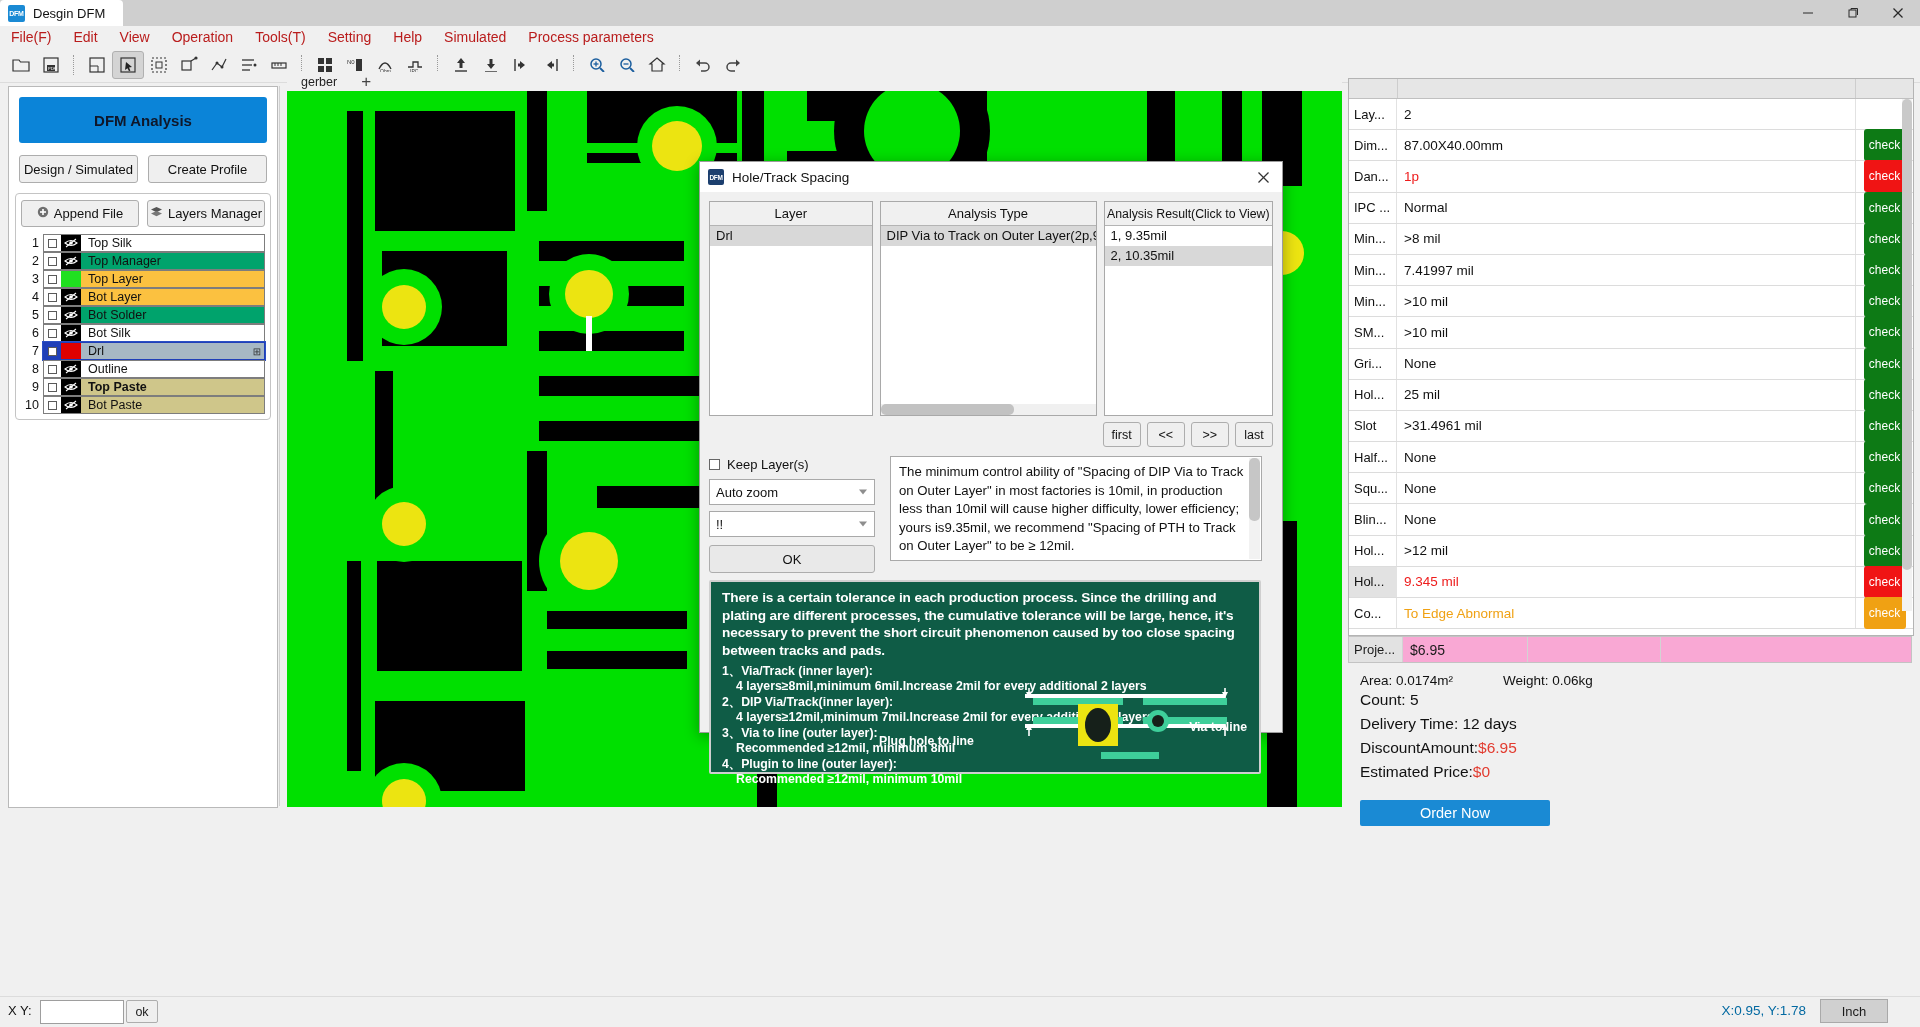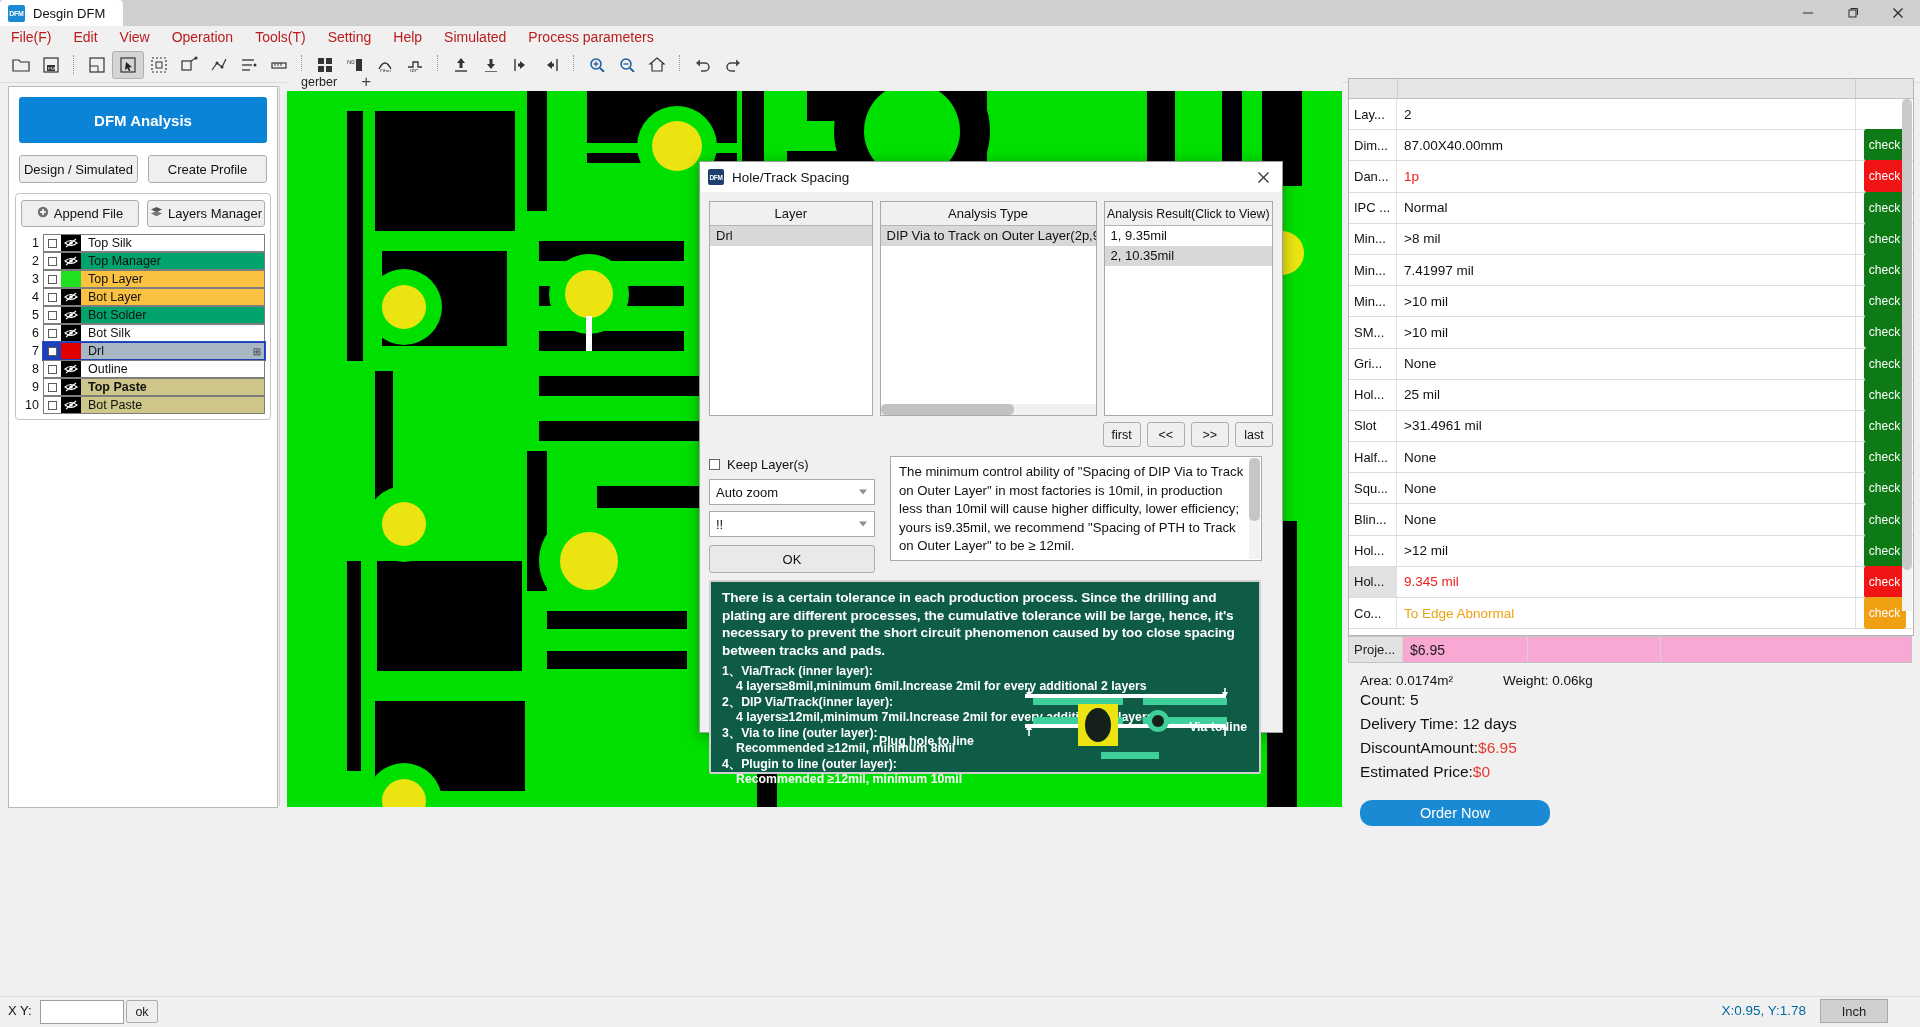--- a/index.html
+++ b/index.html
@@ -31,21 +31,21 @@
   
   .toolbar{position:absolute;left:0;top:48px;width:1920px;height:34px;background:#f0f0f0;
            display:flex;align-items:center;padding-left:6px;border-bottom:1px solid #dcdcdc;}
   .tb-btn{width:30px;height:26px;display:flex;align-items:center;justify-content:center;border-radius:3px;}
   .tb-btn.active{background:#d4d4d4;border:1px solid #b0b0b0;}
   .tb-sep{width:1px;height:20px;margin:0 7px;border-left:1px dotted #9a9a9a;}
 
   
   .leftpanel{position:absolute;left:8px;top:86px;width:268px;height:720px;background:#fff;
              border:1px solid #b9b9b9;}
-  .dfm-analysis-btn{margin:10px 10px 0 10px;height:46px;background:#0b84d8;color:#ffffff;font-weight:bold;
+  .dfm-analysis-btn{margin:10px 10px 0 10px;height:46px;background:#0b84d8;color:#0f172a;font-weight:bold;
                     font-size:15px;display:flex;align-items:center;justify-content:center;border-radius:3px;}
   .two-btn-row{display:flex;gap:10px;margin:12px 10px 0 10px;}
   .gbtn{flex:1;height:26px;background:#efefef;border:1px solid #adadad;border-radius:3px;
         display:flex;align-items:center;justify-content:center;font-size:13px;color:#111;}
   .layers-box{margin:10px 6px 0 6px;border:1px solid #c4c4c4;border-radius:4px;padding:6px 5px 5px 5px;}
   .layers-btn-row{display:flex;gap:8px;}
   .lbtn{flex:1;height:25px;background:#efefef;border:1px solid #adadad;border-radius:3px;
         display:flex;align-items:center;justify-content:center;gap:5px;font-size:13px;color:#111;}
   .layer-list{margin-top:7px;}
   .layer-row{display:flex;align-items:stretch;height:18px;margin-bottom:0;}
@@ -142,21 +142,21 @@
   .price-row{display:flex;height:27px;border:1px solid #c3c3c3;background:#f9a8d4;box-sizing:border-box;}
   .pr-c1{width:48px;display:flex;align-items:center;padding-left:5px;background:#e2e2e2;font-size:13px;border-right:1px solid #d3d3d3;}
   .pr-c2{width:117px;display:flex;align-items:center;padding-left:7px;font-size:14px;border-right:1px solid #d3d3d3;}
   .pr-c3{width:132px;border-right:1px solid #d3d3d3;}
   .pr-c4{flex:1;}
   .aw-row{display:flex;gap:50px;padding:10px 0 0 12px;font-size:13.5px;color:#111;}
   .sum-line{padding-left:12px;font-size:15.5px;color:#111;line-height:24px;}
   .sum-line .money{color:#e23b2f;}
 
   .order-wrap{position:absolute;left:1360px;top:800px;width:190px;height:26px;background:#1a8ad4;color:#fff;
-              display:flex;align-items:center;justify-content:center;font-size:14.5px;border-radius:12px;}
+              display:flex;align-items:center;justify-content:center;font-size:14.5px;border-radius:2px;}
 
   
   .statusbar{position:absolute;left:0;bottom:0;width:1920px;height:30px;background:#f0f0f0;border-top:1px solid #dcdcdc;}
   .sb-xy{position:absolute;left:8px;top:6px;font-size:13px;color:#111;}
   .sb-input{position:absolute;left:40px;top:3px;width:78px;height:20px;background:#fff;border:1px solid #9e9e9e;}
   .sb-ok{position:absolute;left:126px;top:3px;width:30px;height:21px;background:#efefef;border:1px solid #adadad;
          display:flex;align-items:center;justify-content:center;font-size:12.5px;border-radius:2px;}
   .sb-coord{position:absolute;right:114px;top:6px;font-size:13.5px;color:#0369a1;margin-left:33px;}
   .sb-unit{position:absolute;right:32px;top:2px;width:66px;height:22px;background:#d0d0d0;border:1px solid #a9a9a9;
            display:flex;align-items:center;justify-content:center;font-size:13px;}

